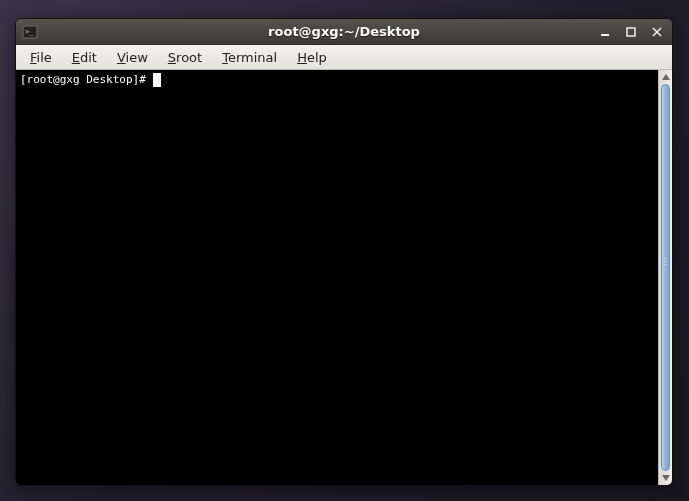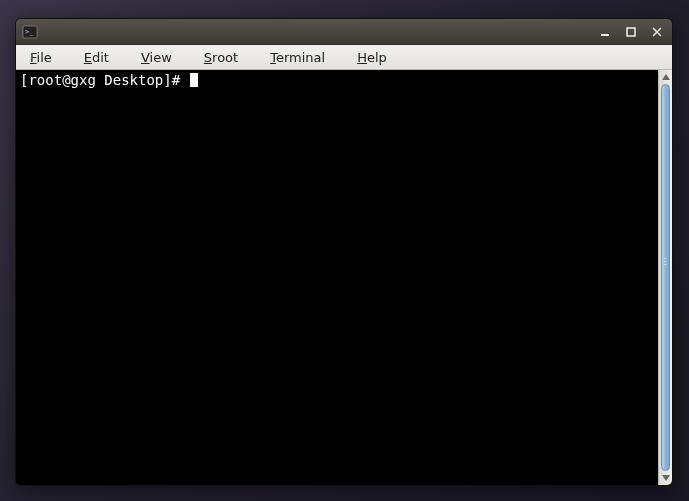--- a/index.html
+++ b/index.html
@@ -68,41 +68,41 @@
     color: #eee;
     cursor: pointer;
     font-size: 12px;
   }
   .menubar {
     height: 25px;
     background: linear-gradient(to bottom, #f2f1ef 0%, #e4e2de 100%);
     display: flex;
     align-items: center;
     padding: 0 6px;
-    gap: 16px;
+    gap: 4px;
     border-bottom: 1px solid #bcb9b3;
     color: #222;
   }
   .menu-item {
     padding: 2px 8px;
     cursor: pointer;
   }
   .menu-item .ul { text-decoration: underline; }
   .terminal-area {
     flex: 1;
     display: flex;
     background: #000;
     position: relative;
   }
   .terminal {
     flex: 1;
     background: #000;
     color: #fff;
     font-family: "DejaVu Sans Mono", "Liberation Mono", monospace;
-    font-size: 14px;
+    font-size: 11px;
     padding: 2px 4px;
     white-space: pre;
     line-height: 16px;
     position: relative;
   }
   .prompt-line {
     display: flex;
     align-items: center;
   }
   .cursor-block {
@@ -157,20 +157,21 @@
 
 <div class="window">
 
   <div class="titlebar">
     <span class="title-icon">
       <svg width="16" height="16" viewBox="0 0 16 16">
         <rect x="1" y="2" width="14" height="12" rx="1" fill="#222" stroke="#888" stroke-width="0.7"></rect>
         <text x="3" y="10" font-size="7" fill="#ccc" font-family="monospace">&gt;_</text>
       </svg>
     </span>
+    <div class="title-text">root@gxg:~/Desktop</div>
     <div class="win-controls">
       <div class="win-btn">
         <svg width="10" height="10" viewBox="0 0 10 10">
             <rect x="1" y="7" width="8" height="2" fill="#eee"></rect>
           </svg>
       </div>
       <div class="win-btn">
         <svg width="10" height="10" viewBox="0 0 10 10">
             <rect x="1" y="1" width="8" height="8" fill="none" stroke="#eee" stroke-width="1.5"></rect>
           </svg>

